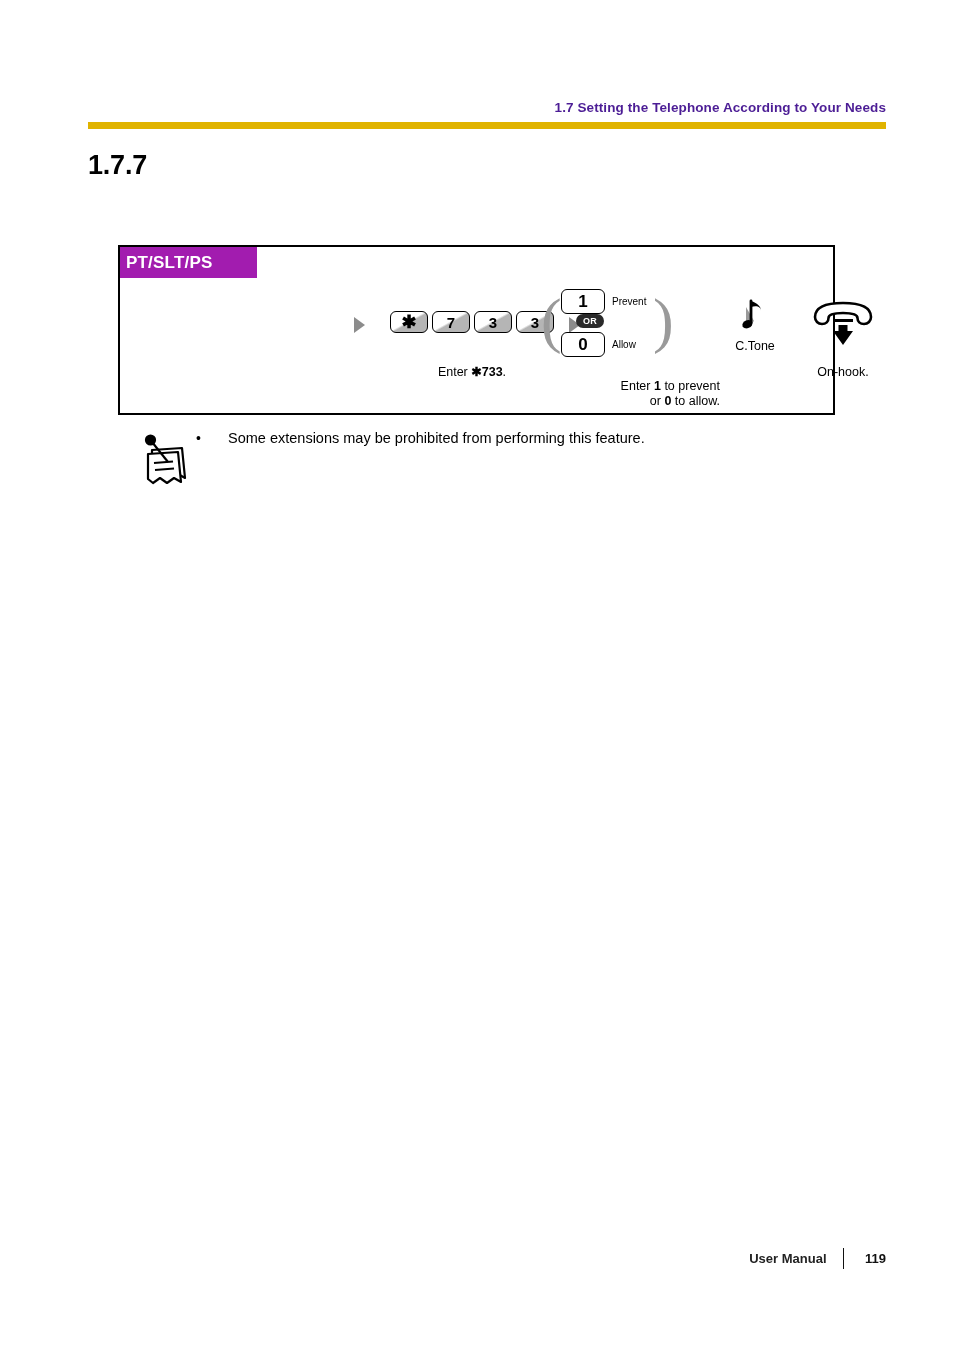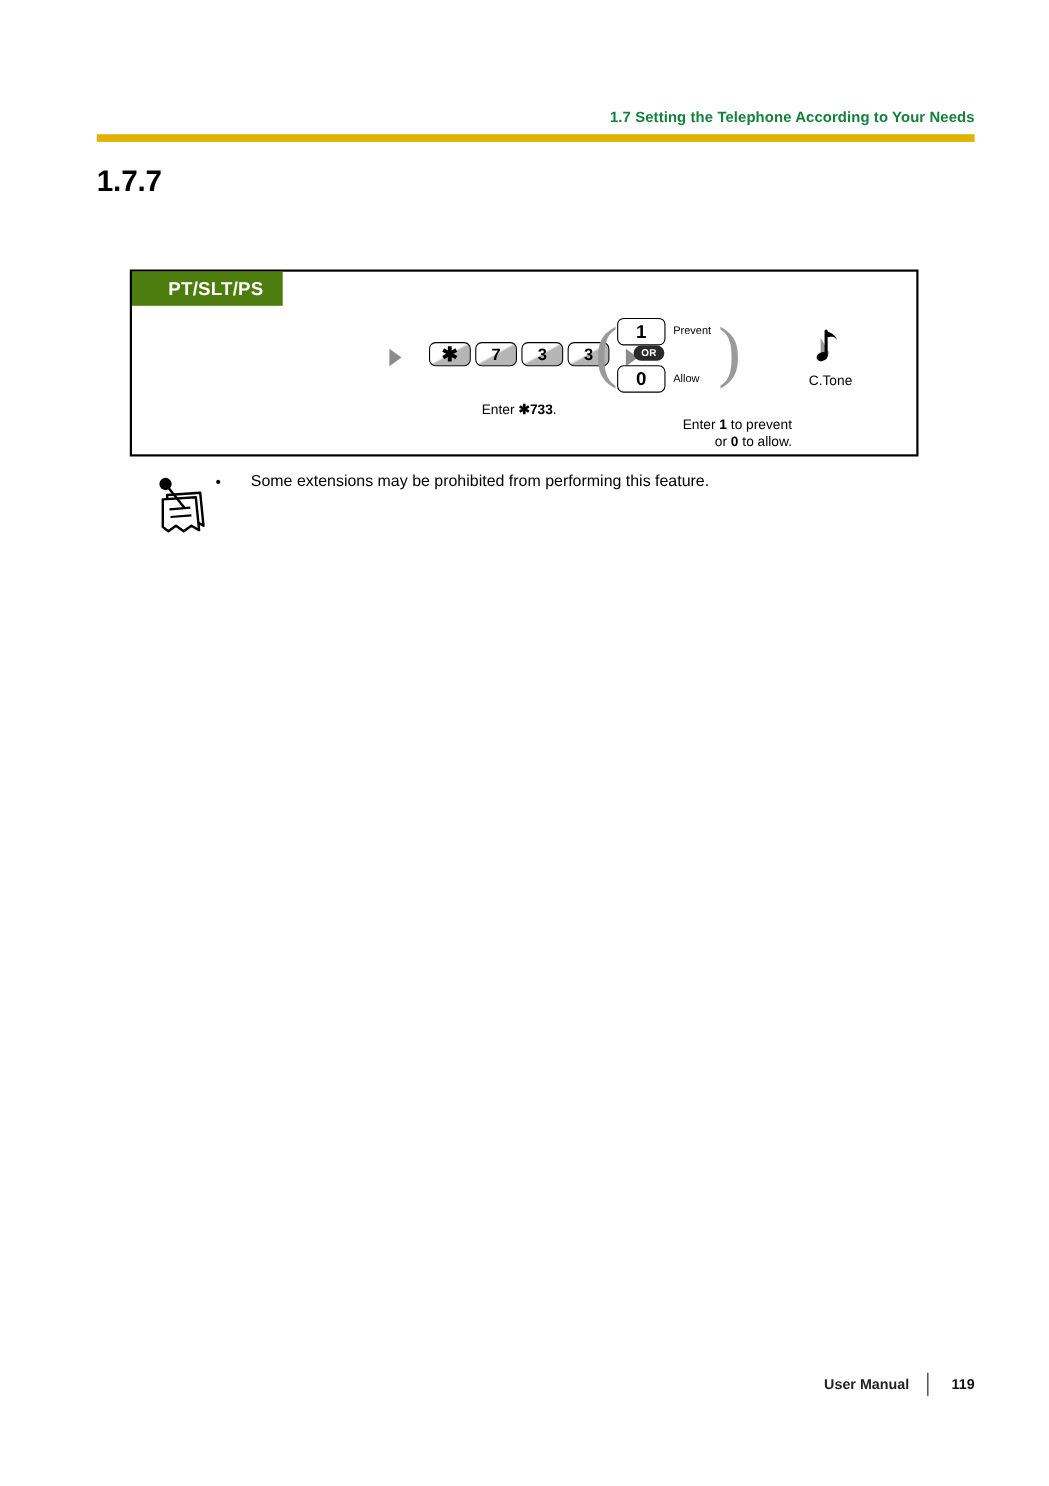--- a/index.html
+++ b/index.html
@@ -21,21 +21,21 @@
     position: absolute;
     left: 88px;
     top: 98px;
     width: 798px;
     text-align: right;
   }
   .page-header .hdr-text {
     font-size: 13.5px;
     font-weight: bold;
     letter-spacing: 0.1px;
-    color: #15803d;
+    color: #4c1d95;
     display: inline-block;
     text-align: right;
   }
   .header-rule {
     position: absolute;
     left: 88px;
     top: 122px;
     width: 798px;
     height: 7px;
     background: #e0b300;
@@ -74,27 +74,27 @@
     border: 2.5px solid #000;
     background: #fff;
     box-sizing: border-box;
   }
   .proc-tab {
     position: absolute;
     left: 0;
     top: 0;
     width: 137px;
     height: 31px;
-    background: #4d7c0f;
+    background: #a21caf;
     color: #ffffff;
     font-size: 17px;
     font-weight: bold;
     display: flex;
     align-items: center;
-    padding-left: 33px;
+    padding-left: 6px;
     box-sizing: border-box;
     letter-spacing: 0.2px;
   }
 
   
   .flow {
     position: absolute;
     left: 0;
     top: 38px;
     width: 100%;
@@ -325,20 +325,30 @@
         <svg width="34" height="44" viewBox="0 0 34 44">
           <polygon points="8,12 8,34 16,26" fill="#9a9a9a"></polygon>
           <path d="M13 6 L13 28" stroke="#000" stroke-width="2.8" stroke-linecap="round"></path>
           <path d="M13 6 C19 8 23 11 23 16 C23 12 19 10 13 12 Z" fill="#000"></path>
           <ellipse cx="9.4" cy="29.2" rx="5.2" ry="3.9" fill="#000" transform="rotate(-22 9.4 29.2)"></ellipse>
         </svg>
       </div>
       <div class="step-caption" style="margin-top:0;">C.Tone</div>
     </div>
 
+    <div class="step" style="left:678px; top:8px; width:90px;">
+      <div style="height:58px;display:flex;align-items:center;justify-content:center;">
+        <svg width="72" height="58" viewBox="0 0 72 58">
+          <path d="M8 24 C8 15 17 10 36 10 C55 10 64 15 64 24 C64 28 61 31 57 31 C53 31 50.5 28.5 50.5 25 C50.5 21.5 46 20 36 20 C26 20 21.5 21.5 21.5 25 C21.5 28.5 19 31 15 31 C11 31 8 28 8 24 Z" fill="#ffffff" stroke="#000000" stroke-width="2.6" stroke-linejoin="round"></path>
+          <rect x="26" y="26" width="20" height="3" fill="#000000"></rect>
+          <polygon points="36,52 26,38 31.5,38 31.5,32 40.5,32 40.5,38 46,38" fill="#000000"></polygon>
+        </svg>
+      </div>
+      <div class="step-caption" style="margin-top:14px;">On-hook.</div>
+    </div>
 
   </div>
 </div>
 
 <div class="note-block">
   <div class="note-icon">
     <svg width="62" height="62" viewBox="0 0 62 62">
       <path d="M14 22 L44 20 L47 50 L40 46 L33 51 L26 46 L19 51 L14 47 Z" fill="#ffffff" stroke="#000000" stroke-width="2.2" stroke-linejoin="round"></path>
       <path d="M10 26 L40 24 L43 54 L36 50 L29 55 L22 50 L15 55 L10 51 Z" fill="#ffffff" stroke="#000000" stroke-width="2.2" stroke-linejoin="round"></path>
       <line x1="16" y1="35" x2="35" y2="33.5" stroke="#000" stroke-width="2"></line>

